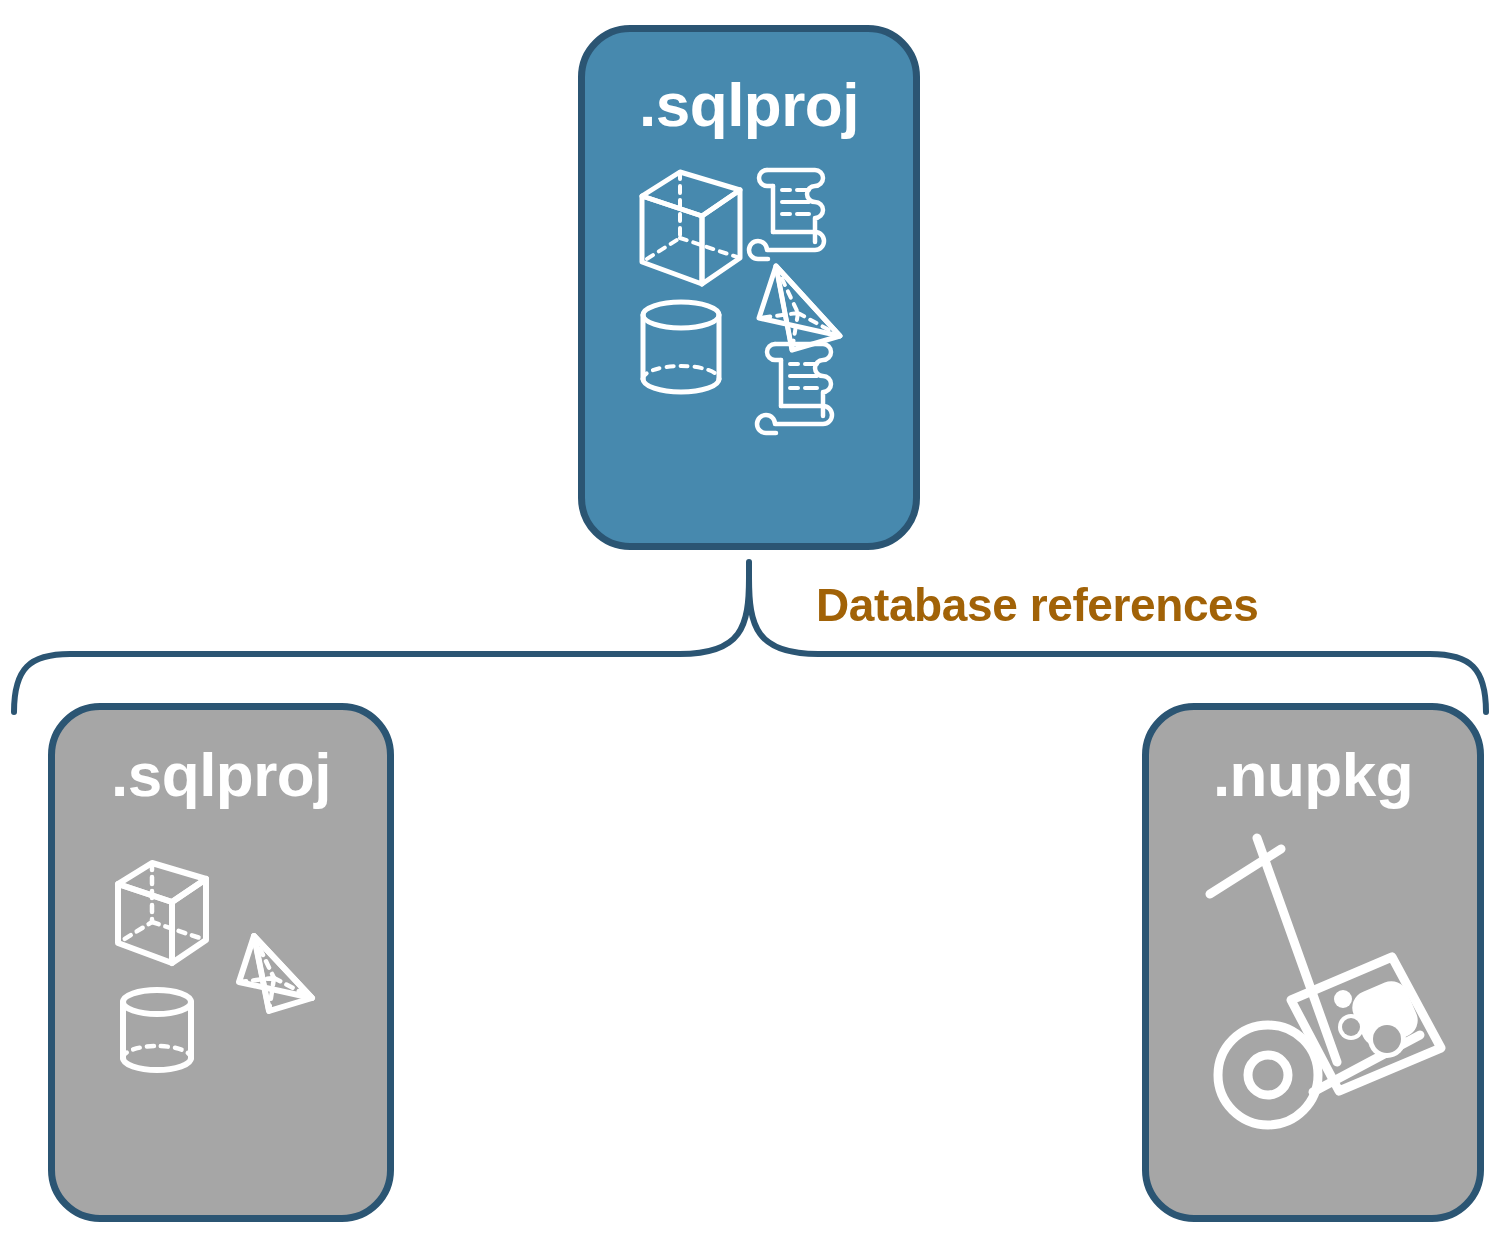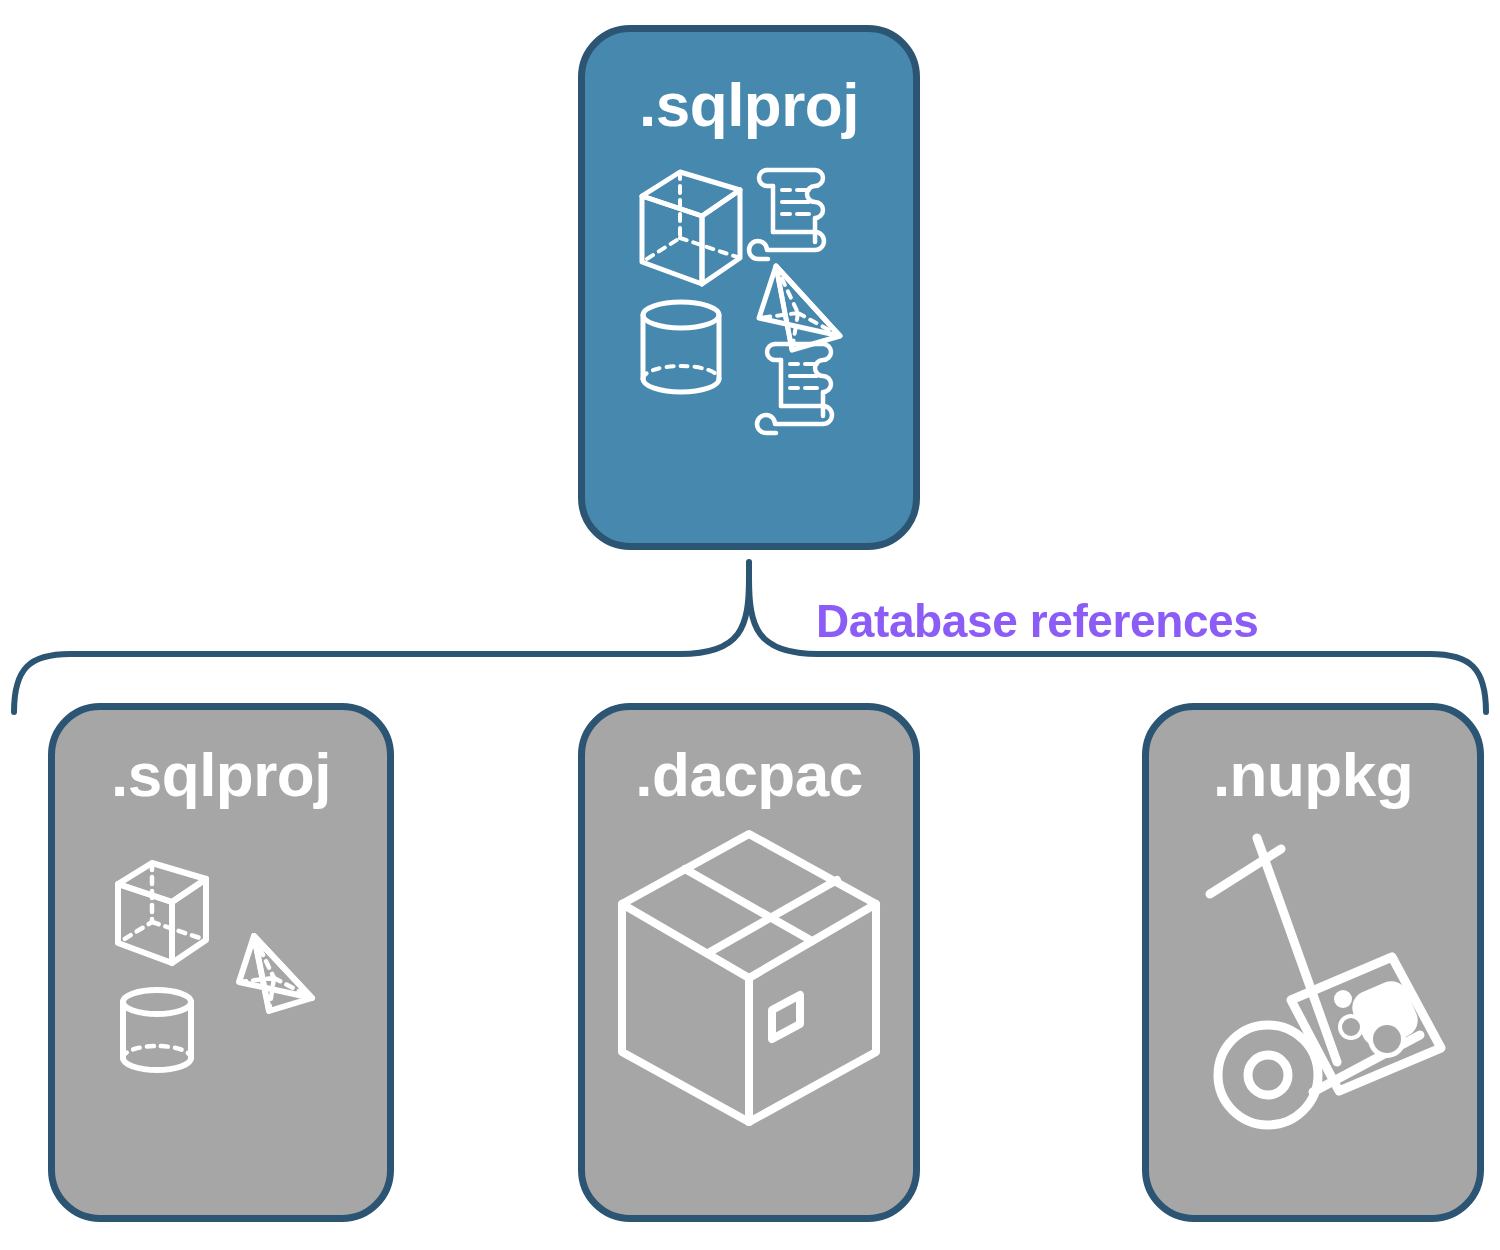--- a/index.html
+++ b/index.html
@@ -106,25 +106,24 @@
   }
   #bracket svg { display: block; width: 100%; height: 100%; }
 
   
   #bracket-label {
     position: absolute;
     left: 816px;
     top: 578px;
     font-size: 46px;
     font-weight: bold;
-    color: #8b5cf6;
+    color: #a16207;
     letter-spacing: -0.4px;
     white-space: nowrap;
     user-select: none;
-    margin-top: 16px;
   }
 </style>
 </head>
 <body>
 
 <div id="canvas">
 
   <div class="card primary" id="card-top">
     <div class="card-title">.sqlproj</div>
 
@@ -223,41 +222,20 @@
           <ellipse cx="51" cy="152" rx="34" ry="12"></ellipse>
           <path d="M17 152 L17 208"></path>
           <path d="M85 152 L85 208"></path>
           <path d="M17 208 a34 12 0 0 0 68 0"></path>
           <path d="M17 208 a34 12 0 0 1 68 0" stroke-dasharray="7 7" stroke-width="4.5"></path>
         </g>
       </svg>
     </div>
   </div>
 
-  <div class="card secondary" id="card-dacpac">
-    <div class="card-title">.dacpac</div>
-
-    <div class="icon-area">
-      <svg viewBox="0 0 270 300" fill="none" stroke="#ffffff" stroke-width="8" stroke-linecap="round" stroke-linejoin="round">
-        <g>
-
-          <path d="M135 6 L262 76 L262 224 L135 294 L8 224 L8 76 Z"></path>
-
-          <path d="M135 150 L135 294"></path>
-
-          <path d="M8 76 L135 150 L262 76"></path>
-
-          <path d="M71 41 L198 113"></path>
-          <path d="M96 124 L223 52"></path>
-
-          <path d="M158 182 L186 167 L186 196 L158 211 Z"></path>
-        </g>
-      </svg>
-    </div>
-  </div>
 
   <div class="card secondary" id="card-nupkg">
     <div class="card-title">.nupkg</div>
 
     <div class="icon-area">
       <svg viewBox="0 0 280 300" fill="none" stroke="#ffffff" stroke-width="9" stroke-linecap="round" stroke-linejoin="round">
         <g>
 
           <path d="M37 62 L108 17"></path>
 

